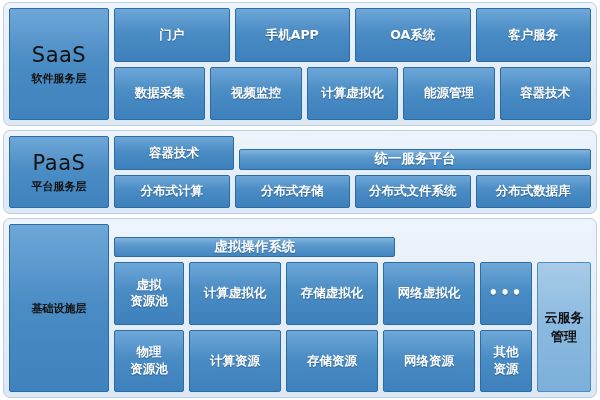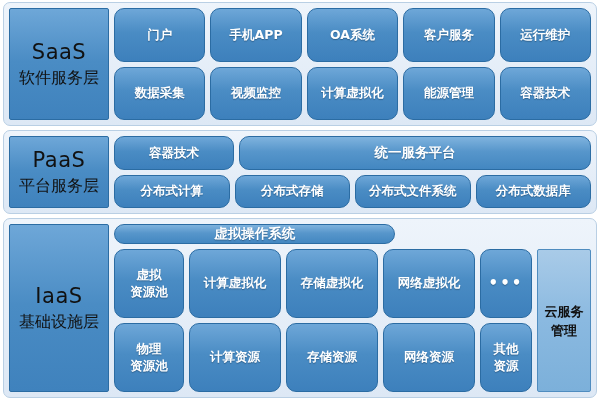--- a/index.html
+++ b/index.html
@@ -48,22 +48,22 @@
     gap: 7px;
     color: #111111;
   }
   .layer-abbr {
     font-size: 21px;
     font-weight: normal;
     letter-spacing: 0.5px;
     line-height: 1;
   }
   .layer-cn {
-    font-size: 16px;
-    font-weight: normal;
+    font-size: 11px;
+    font-weight: bold;
     line-height: 1;
   }
 
   
   .layer-body {
     flex: 1 1 auto;
     display: flex;
     flex-direction: column;
     gap: 5px;
     min-width: 0;
@@ -73,41 +73,42 @@
     flex-direction: row;
     gap: 5px;
     min-width: 0;
   }
   .row-eq { flex: 1 1 0; }
 
   
   .cell {
     box-sizing: border-box;
     border: 1px solid #2b6ca3;
-    border-radius: 10px;
+    border-radius: 2px;
     background: linear-gradient(180deg, #6ea7d8 0%, #4a8cc4 45%, #3d80bc 100%);
     color: #ffffff;
     font-size: 12.5px;
     font-weight: bold;
     display: flex;
     align-items: center;
     justify-content: center;
     text-align: center;
     line-height: 1.15;
     flex: 1 1 0;
     min-width: 0;
     padding: 1px;
     text-shadow: 0 1px 1px rgba(20,50,80,0.45);
   }
   .cell.two-line { flex-direction: column; gap: 2px; }
 
   
   .cell-banner {
     background: linear-gradient(180deg, #7fb3de 0%, #5796cb 45%, #4387c1 100%);
     font-size: 13.5px;
+    margin-top: 13px;
   }
 
   
   .iaas-topbar { display: flex; }
   .iaas-topbar .spacer { flex: 0 0 41%; }
   .iaas-topbar .cell { flex: 1 1 auto; height: 20px; }
 
   
   .cloud-box {
     box-sizing: border-box;
@@ -156,21 +157,20 @@
     <div class="layer-label">
       <div class="layer-abbr">SaaS</div>
       <div class="layer-cn">软件服务层</div>
     </div>
     <div class="layer-body">
       <div class="row row-eq">
         <div class="cell">门户</div>
         <div class="cell">手机APP</div>
         <div class="cell">OA系统</div>
         <div class="cell">客户服务</div>
-        <div class="cell">运行维护</div>
       </div>
       <div class="row row-eq">
         <div class="cell">数据采集</div>
         <div class="cell">视频监控</div>
         <div class="cell">计算虚拟化</div>
         <div class="cell">能源管理</div>
         <div class="cell">容器技术</div>
       </div>
     </div>
   </div>
@@ -189,21 +189,20 @@
         <div class="cell">分布式计算</div>
         <div class="cell">分布式存储</div>
         <div class="cell">分布式文件系统</div>
         <div class="cell">分布式数据库</div>
       </div>
     </div>
   </div>
 
   <div class="panel panel-iaas">
     <div class="layer-label">
-      <div class="layer-abbr">IaaS</div>
       <div class="layer-cn">基础设施层</div>
     </div>
     <div class="layer-body">
 
       <div class="iaas-topbar">
         <div class="cell cell-banner">虚拟操作系统</div>
         <div class="spacer"></div>
       </div>
 
       <div class="iaas-main">

